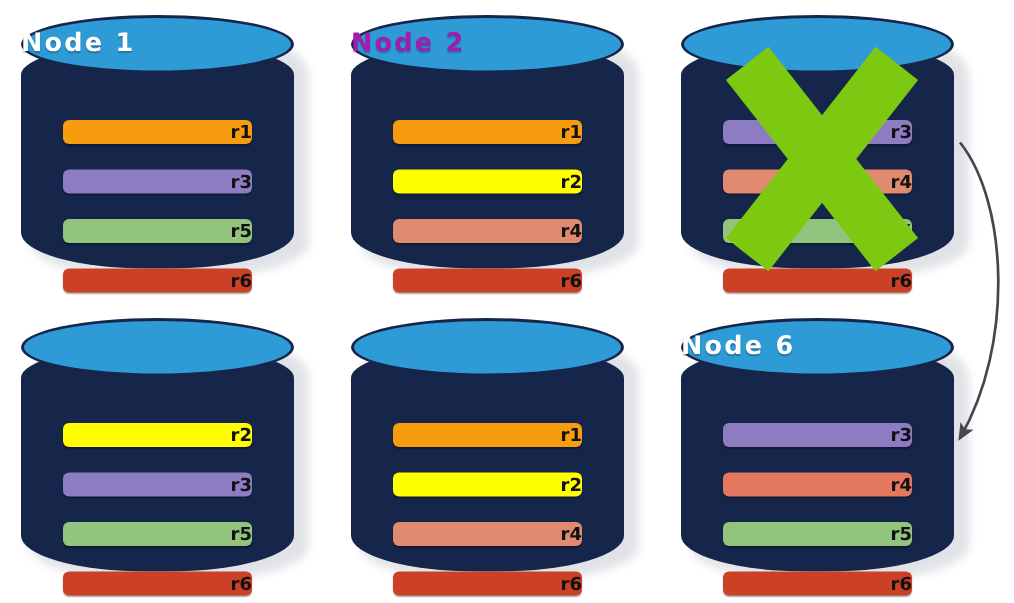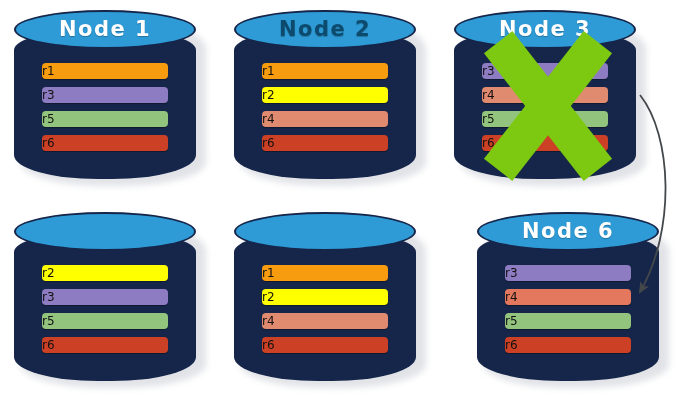--- a/index.html
+++ b/index.html
@@ -64,46 +64,47 @@
     border-radius: 50%;
   }
 
   .node-title {
     position: absolute;
     left: 0;
     top: 0;
     width: 182px;
     height: 39px;
     line-height: 39px;
-    text-align: center;
+    text-align: left;
     color: #ffffff;
-    font-size: 21px;
+    font-size: 17px;
     font-weight: bold;
     letter-spacing: 1.5px;
     text-shadow: 0 1px 1px rgba(0,0,0,.25);
   }
 
   
   .bars {
     position: absolute;
     left: 28px;
     top: 53px;
     width: 126px;
   }
 
   .bar {
     height: 16px;
     margin-bottom: 8px;
     border-radius: 4px;
-    text-align: left;
+    text-align: right;
     line-height: 16px;
     font-size: 12px;
-    font-weight: normal;
+    font-weight: bold;
     color: #111111;
     box-shadow: 0 1px 1px rgba(0,0,0,.35);
+    margin-top: 17px;
   }
   .bar:last-child { margin-bottom: 0; }
 
   
   .cross {
     position: absolute;
     left: 14px;
     top: 20px;
     width: 160px;
     height: 152px;
@@ -147,34 +148,33 @@
       <div class="bar" style="background: rgb(142, 124, 195);">r3</div>
       <div class="bar" style="background: rgb(147, 196, 125);">r5</div>
       <div class="bar" style="background: rgb(204, 65, 37);">r6</div>
     </div>
   </div>
 
   <div class="node" style="left:234px; top:10px;">
     <div class="node-shadow"></div>
     <div class="cyl-body" style="background: rgb(22, 38, 74);"></div>
     <div class="cyl-top" style="background: rgb(46, 155, 214); border-color: rgb(22, 38, 74);"></div>
-    <div class="node-title" style="color: #0c4a6e;">Node 2</div>
+    <div class="node-title" style="color: #a21caf;">Node 2</div>
     <div class="bars">
       <div class="bar" style="background: rgb(247, 155, 15);">r1</div>
       <div class="bar" style="background: rgb(255, 255, 0);">r2</div>
       <div class="bar" style="background: rgb(224, 138, 112);">r4</div>
       <div class="bar" style="background: rgb(204, 65, 37);">r6</div>
     </div>
   </div>
 
   <div class="node" style="left:454px; top:10px;">
     <div class="node-shadow"></div>
     <div class="cyl-body" style="background: rgb(22, 38, 74);"></div>
     <div class="cyl-top" style="background: rgb(46, 155, 214); border-color: rgb(22, 38, 74);"></div>
-    <div class="node-title" style="color: rgb(255, 255, 255);">Node 3</div>
     <div class="bars">
       <div class="bar" style="background: rgb(142, 124, 195);">r3</div>
       <div class="bar" style="background: rgb(224, 138, 112);">r4</div>
       <div class="bar" style="background: rgb(147, 196, 125);">r5</div>
       <div class="bar" style="background: rgb(204, 65, 37);">r6</div>
     </div>
     <div class="cross">
       <div class="cross-bar a" style="background: rgb(125, 201, 17);"></div>
       <div class="cross-bar b" style="background: rgb(125, 201, 17);"></div>
     </div>
@@ -197,21 +197,21 @@
     <div class="cyl-body" style="background: rgb(22, 38, 74);"></div>
     <div class="cyl-top" style="background: rgb(46, 155, 214); border-color: rgb(22, 38, 74);"></div>
     <div class="bars">
       <div class="bar" style="background: rgb(247, 155, 15);">r1</div>
       <div class="bar" style="background: rgb(255, 255, 0);">r2</div>
       <div class="bar" style="background: rgb(224, 138, 112);">r4</div>
       <div class="bar" style="background: rgb(204, 65, 37);">r6</div>
     </div>
   </div>
 
-  <div class="node" style="left:477px; top:212px;">
+  <div class="node" style="left:454px; top:212px;">
     <div class="node-shadow"></div>
     <div class="cyl-body" style="background: rgb(22, 38, 74);"></div>
     <div class="cyl-top" style="background: rgb(46, 155, 214); border-color: rgb(22, 38, 74);"></div>
     <div class="node-title" style="color: rgb(255, 255, 255);">Node 6</div>
     <div class="bars">
       <div class="bar" style="background: rgb(142, 124, 195);">r3</div>
       <div class="bar" style="background: rgb(227, 120, 95);">r4</div>
       <div class="bar" style="background: rgb(147, 196, 125);">r5</div>
       <div class="bar" style="background: rgb(204, 65, 37);">r6</div>
     </div>

